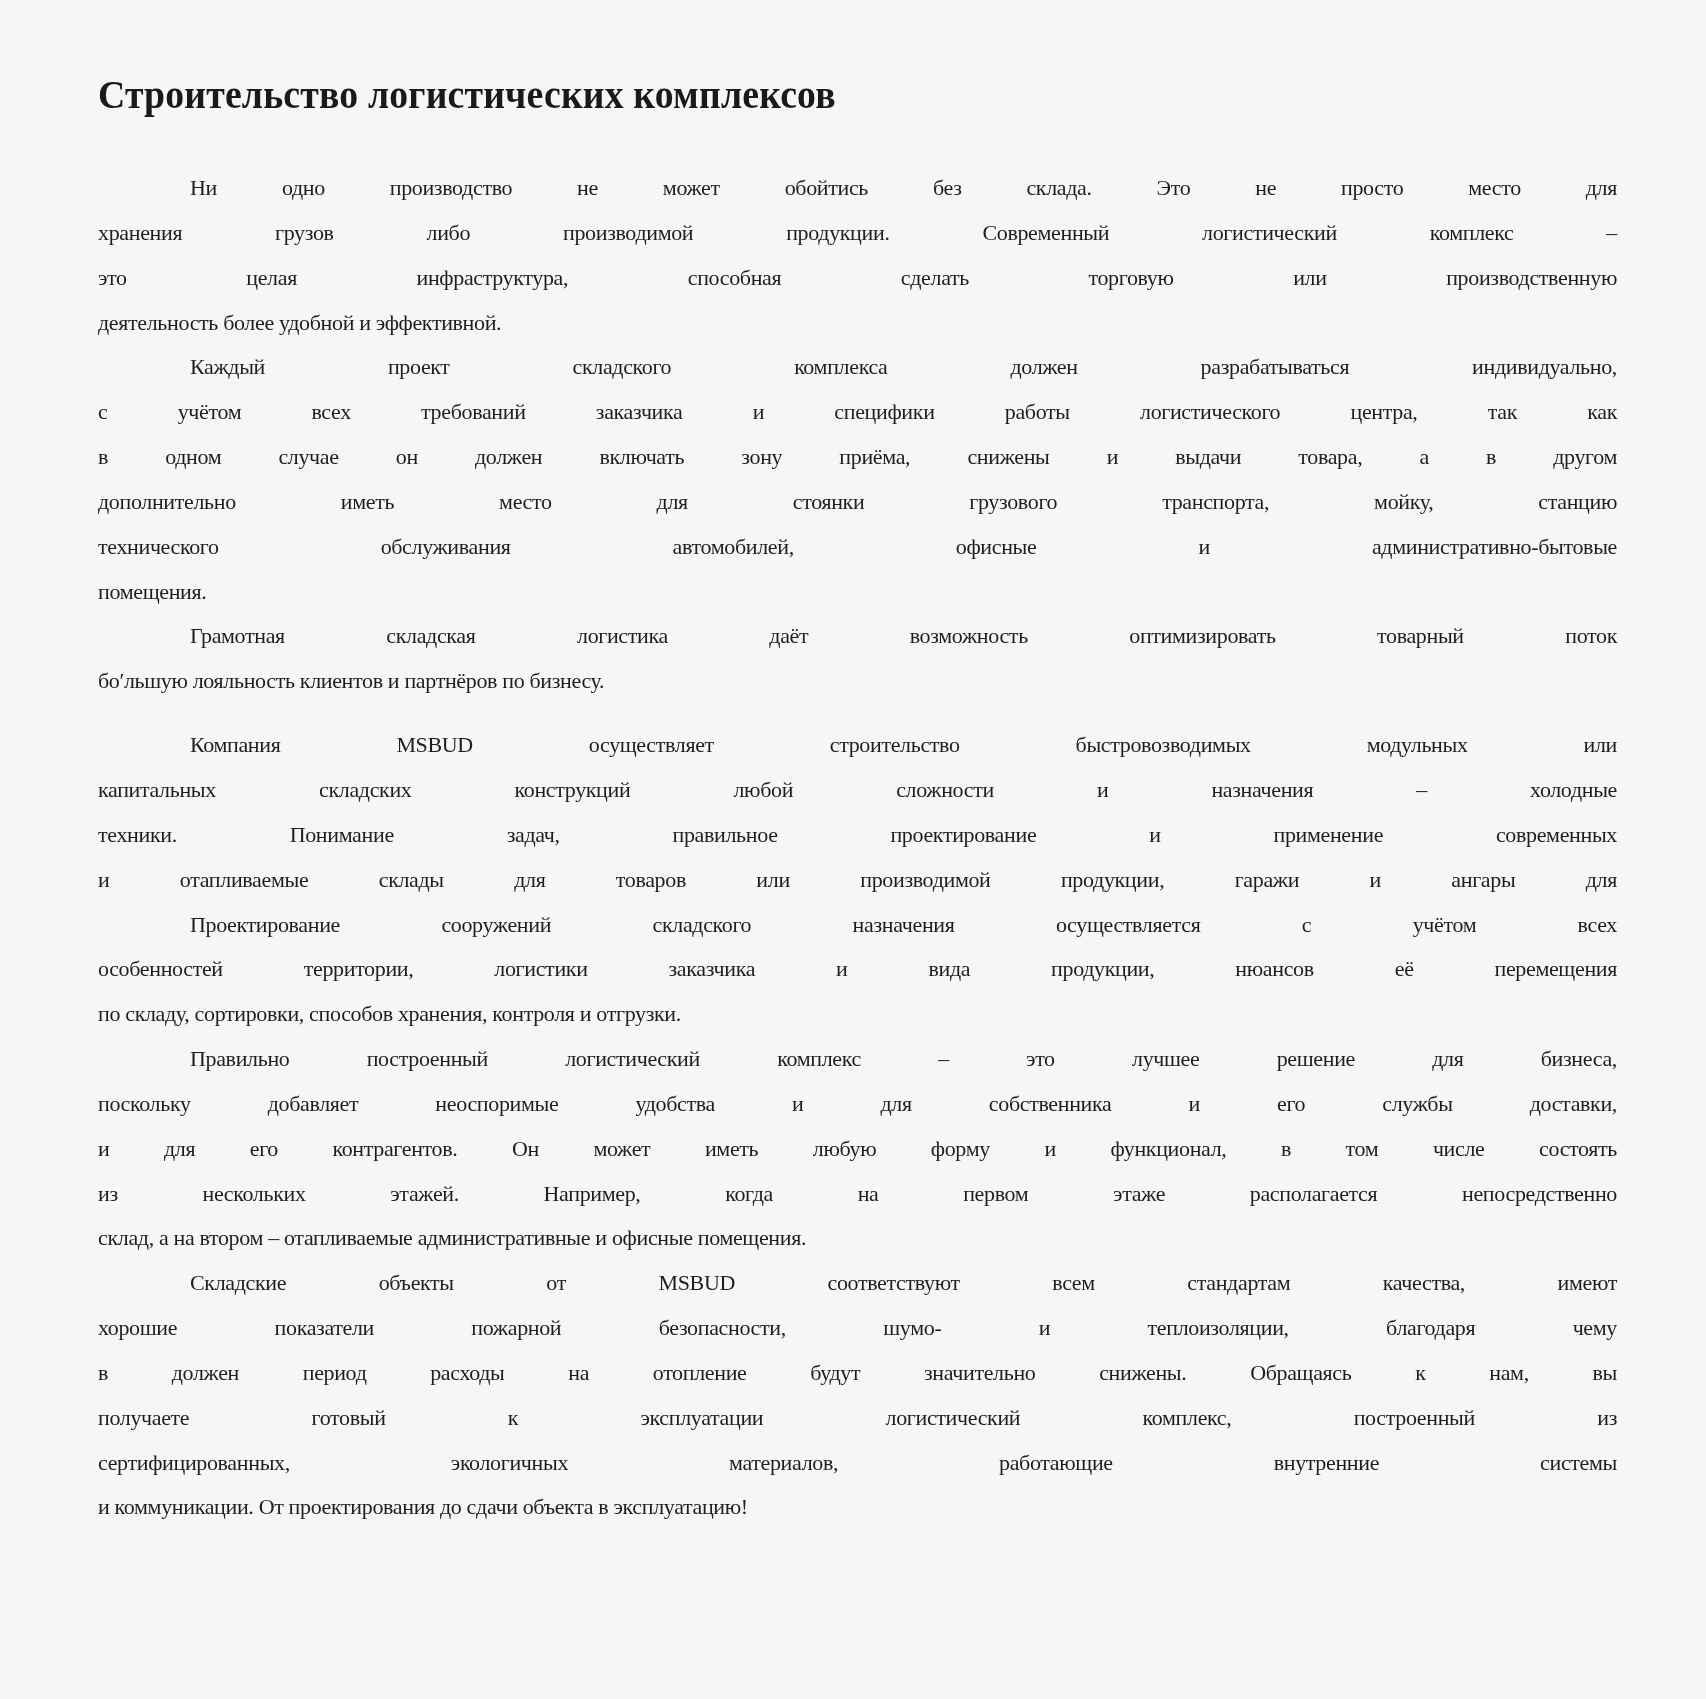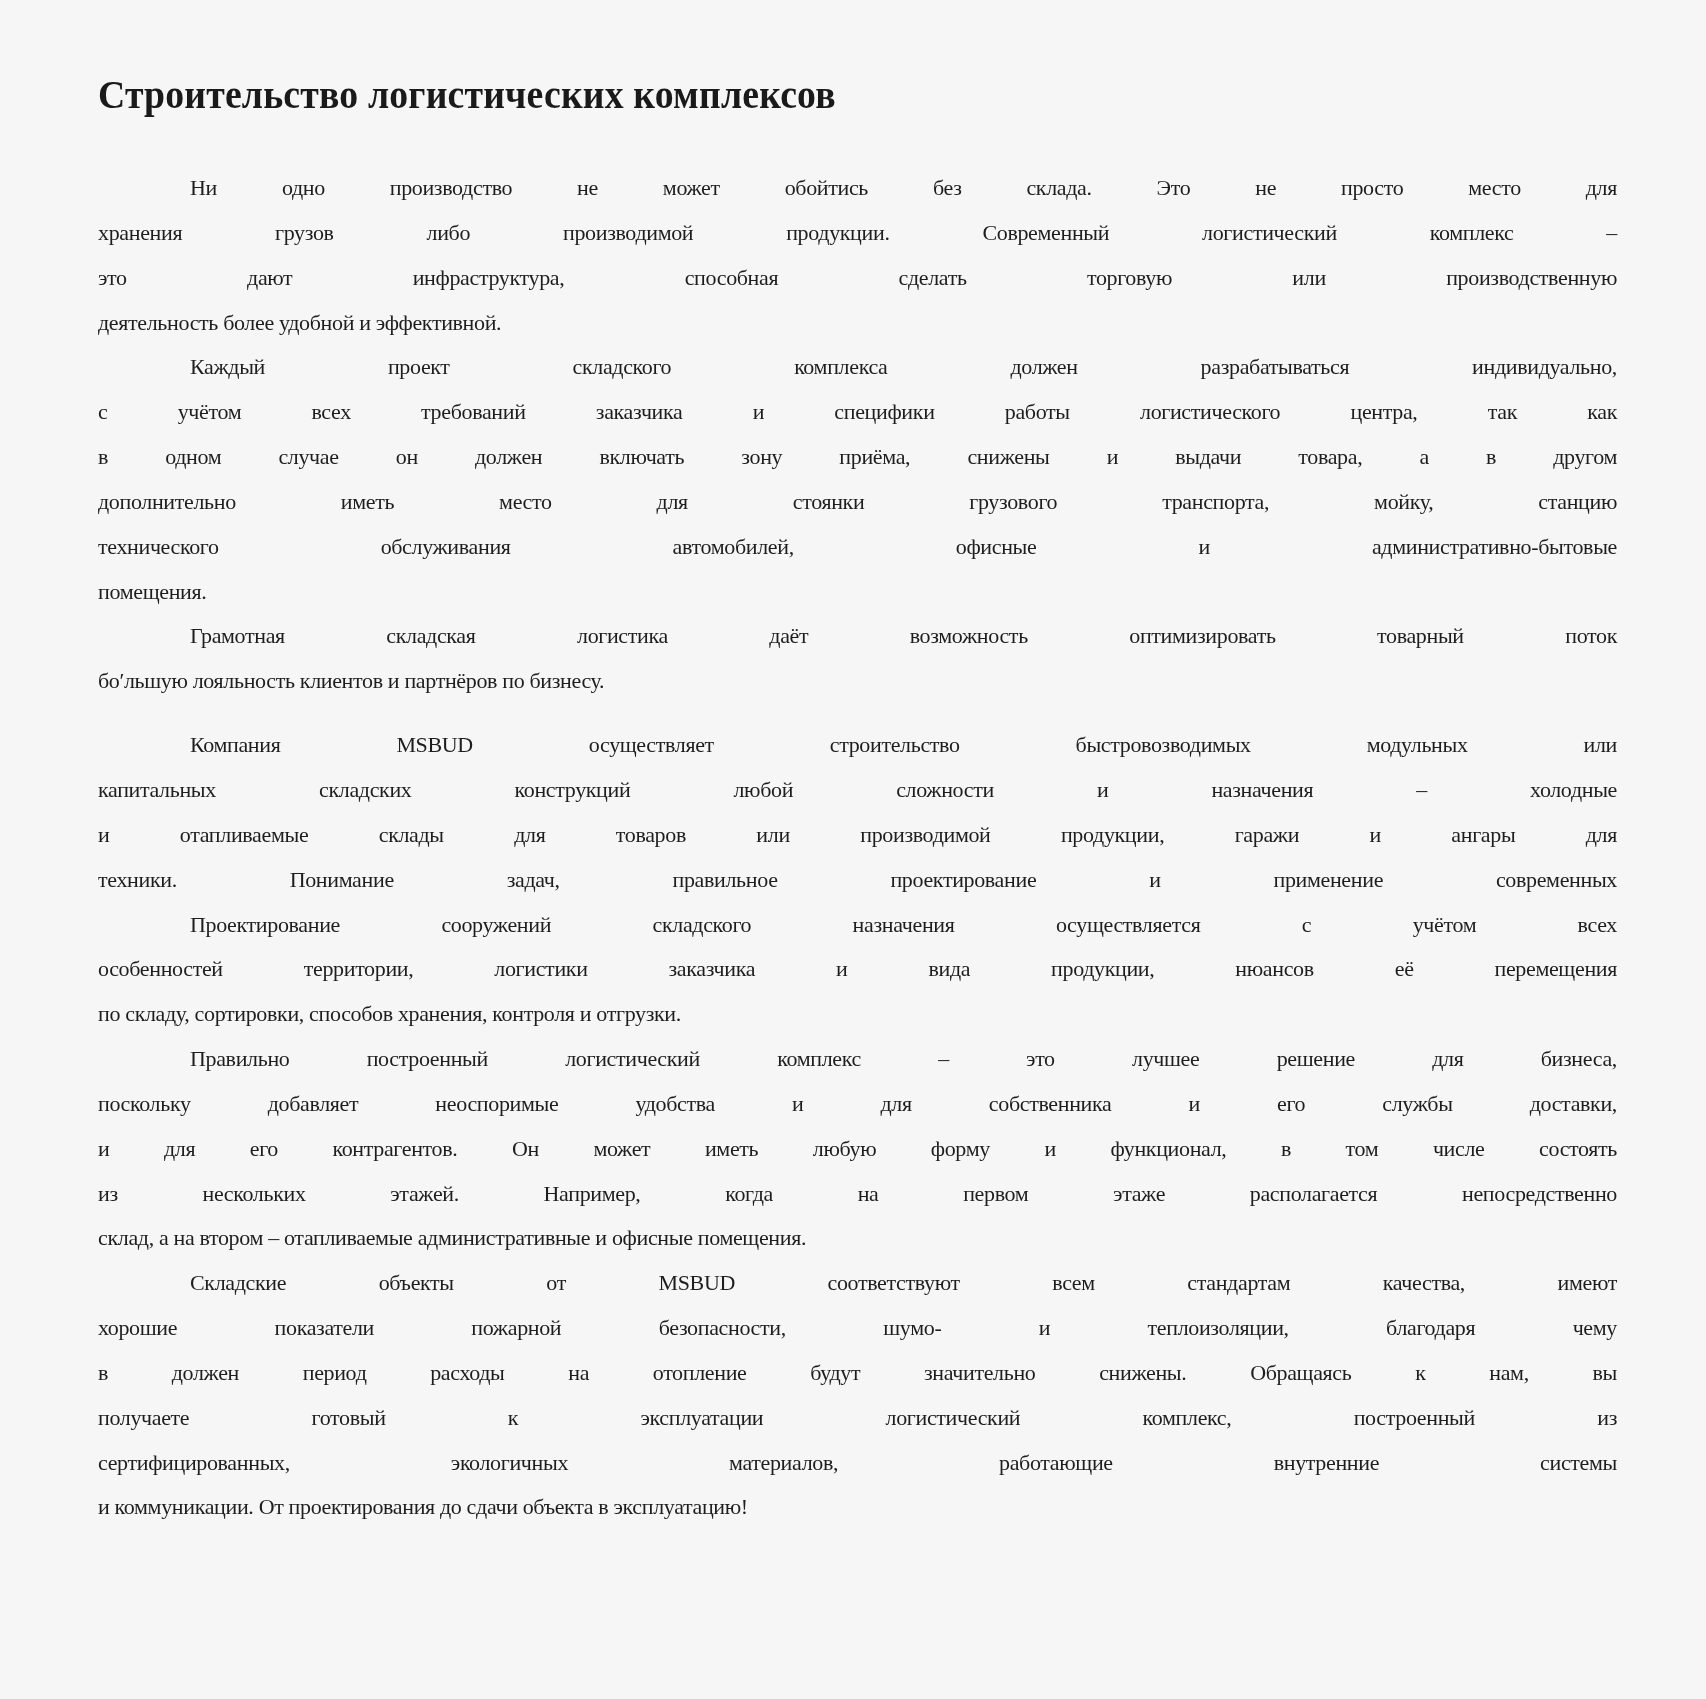--- a/index.html
+++ b/index.html
@@ -62,40 +62,40 @@
   </style>
 </head>
 <body>
 
 <div class="page">
   <h1 class="title">Строительство логистических комплексов</h1>
   <div class="body" id="doc-body">
       <p class="para" style="text-indent: 0px;">
         <span class="line first">Ни одно производство не может обойтись без склада. Это не просто место для</span>
         <span class="line">хранения грузов либо производимой продукции. Современный логистический комплекс –</span>
-        <span class="line">это дают инфраструктура, способная сделать торговую или производственную</span>
+        <span class="line">это целая инфраструктура, способная сделать торговую или производственную</span>
         <span class="line last">деятельность более удобной и эффективной.</span>
       </p>
       <p class="para" style="text-indent: 0px;">
         <span class="line first">Каждый проект складского комплекса должен разрабатываться индивидуально,</span>
         <span class="line">с учётом всех требований заказчика и специфики работы логистического центра, так как</span>
         <span class="line">в одном случае он должен включать зону приёма, снижены и выдачи товара, а в другом</span>
         <span class="line">дополнительно иметь место для стоянки грузового транспорта, мойку, станцию</span>
         <span class="line">технического обслуживания автомобилей, офисные и административно-бытовые</span>
         <span class="line last">помещения.</span>
       </p>
       <p class="para" style="text-indent: 0px;">
         <span class="line first">Грамотная складская логистика даёт возможность оптимизировать товарный поток</span>
         <span class="line last">бо′льшую лояльность клиентов и партнёров по бизнесу.</span>
       </p>
       <p class="para" style="text-indent: 0px; margin-top: 19px;">
         <span class="line first">Компания MSBUD осуществляет строительство быстровозводимых модульных или</span>
         <span class="line">капитальных складских конструкций любой сложности и назначения – холодные</span>
+        <span class="line">техники. Понимание задач, правильное проектирование и применение современных</span>
         <span class="line">и отапливаемые склады для товаров или производимой продукции, гаражи и ангары для</span>
-        <span class="line">техники. Понимание задач, правильное проектирование и применение современных</span>
       </p>
       <p class="para" style="text-indent: 0px;">
         <span class="line first">Проектирование сооружений складского назначения осуществляется с учётом всех</span>
         <span class="line">особенностей территории, логистики заказчика и вида продукции, нюансов её перемещения</span>
         <span class="line last">по складу, сортировки, способов хранения, контроля и отгрузки.</span>
       </p>
       <p class="para" style="text-indent: 0px;">
         <span class="line first">Правильно построенный логистический комплекс – это лучшее решение для бизнеса,</span>
         <span class="line">поскольку добавляет неоспоримые удобства и для собственника и его службы доставки,</span>
         <span class="line">и для его контрагентов. Он может иметь любую форму и функционал, в том числе состоять</span>

